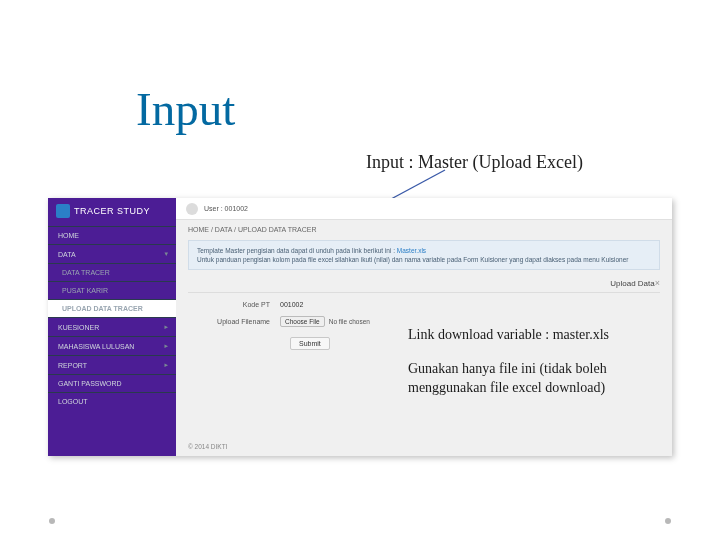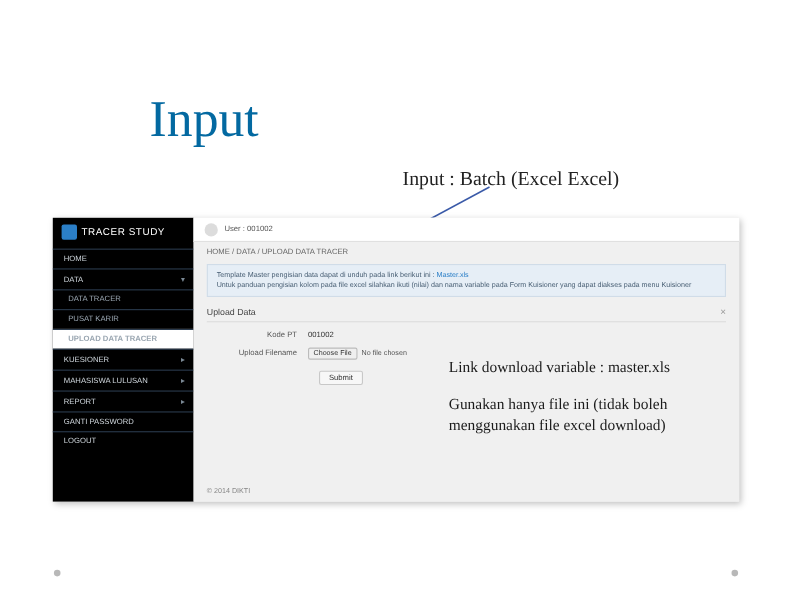--- a/index.html
+++ b/index.html
@@ -37,21 +37,21 @@
     background: #f4f4f4;
     font-size: 8px;
     color: #333;
     box-shadow: 2px 2px 6px rgba(0,0,0,0.25);
   }
   .sidebar {
     position: absolute;
     left: 0; top: 0;
     width: 128px;
     height: 100%;
-    background: #000000;
+    background: #4c1d95;
     color: #e8ecef;
   }
   .logo {
     display: flex;
     align-items: center;
     padding: 6px 8px 8px 8px;
   }
   .logo-mark {
     width: 14px; height: 14px;
     background: #2b7fc7;
@@ -112,21 +112,21 @@
     border: 1px solid #d0dce8;
     padding: 5px 8px;
     font-size: 6.5px;
     color: #4a6075;
     line-height: 1.4;
   }
   .notice a { color: #2b7fc7; text-decoration: none; }
   .panel-head {
     margin: 6px 12px 0 12px;
     display: flex;
-    justify-content: space-between;
+    justify-content: flex-end;
     align-items: center;
     font-size: 8px;
     color: #444;
     padding: 2px 0;
   }
   .panel-head .close { color: #999; cursor: pointer; font-size: 9px; }
   .panel-divider {
     margin: 2px 12px 0 12px;
     height: 1px;
     background: #ddd;
@@ -194,21 +194,21 @@
   .dot {
     width: 6px; height: 6px;
     border-radius: 50%;
     background: #b8b8b8;
   }
 </style>
 </head>
 <body>
 
 <h1 class="page-title">Input</h1>
-<div class="subtitle">Input : Batch (Excel Excel)</div>
+<div class="subtitle">Input : Master (Upload Excel)</div>
 
 <svg class="arrow" width="720" height="540" style="left:0;top:0">
   <defs>
     <marker id="arrowhead" markerWidth="6" markerHeight="6" refX="5" refY="3" orient="auto">
       <path d="M0,0 L6,3 L0,6 Z" fill="#3a5aa8"></path>
     </marker>
   </defs>
   <line x1="445" y1="170" x2="300" y2="248" stroke="#3a5aa8" stroke-width="1.4" marker-end="url(#arrowhead)"></line>
 </svg>
 

